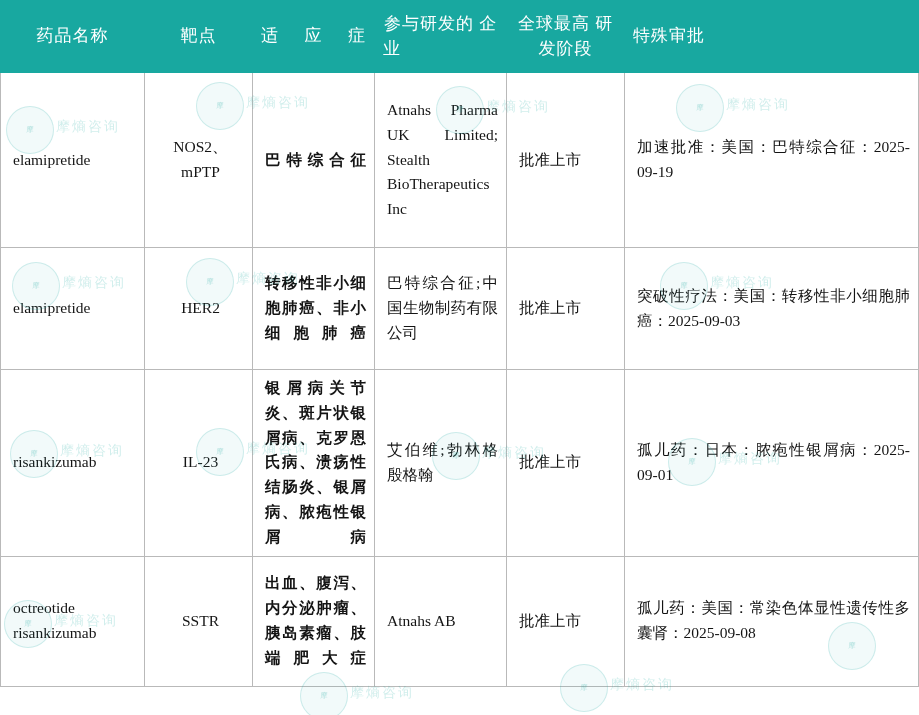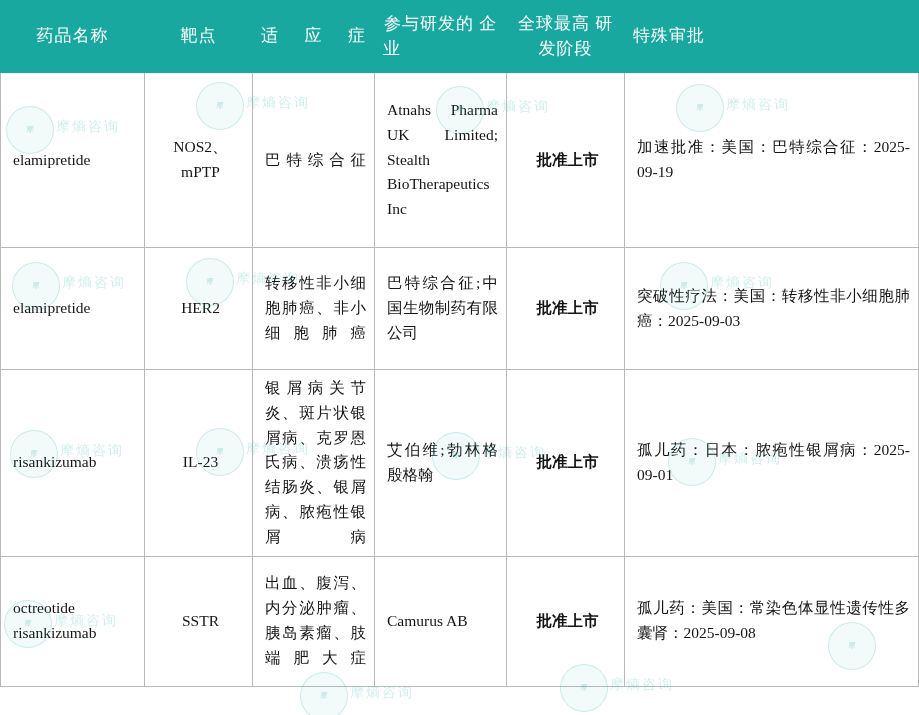--- a/index.html
+++ b/index.html
@@ -44,23 +44,23 @@
     line-height: 1.45;
   }
   table.drug-table tbody td {
     font-size: 15.5px;
     line-height: 1.6;
     color: #141414;
     padding-left: 12px;
   }
   .c-name   { width: 144px; text-align: left; }
   .c-target { width: 108px; text-align: center; }
-  .c-indic  { width: 122px; text-align: justify; text-align-last: justify; }
+  .c-indic  { width: 122px; text-align: justify; text-align-last: justify; font-weight: bold; }
   .c-comp   { width: 132px; text-align: justify; text-align-last: left; }
-  .c-stage  { width: 118px; text-align: center; font-weight: bold; }
+  .c-stage  { width: 118px; text-align: left; }
   .c-appr   { width: auto;  text-align: justify; text-align-last: left; }
 
   td.c-indic, td.c-comp, td.c-appr {
     padding-left: 10px;
     padding-right: 10px;
   }
   tbody tr { }
   .row-h-1 { height: 175px; }
   .row-h-2 { height: 122px; }
   .row-h-3 { height: 175px; }
@@ -136,21 +136,21 @@
         <td class="c-target">IL-23</td>
         <td class="c-indic">银屑病关节炎、斑片状银屑病、克罗恩氏病、溃疡性结肠炎、银屑病、脓疱性银屑病</td>
         <td class="c-comp">艾伯维;勃林格殷格翰</td>
         <td class="c-stage">批准上市</td>
         <td class="c-appr">孤儿药：日本：脓疱性银屑病：2025-09-01</td>
       </tr>
       <tr class="row-h-4">
         <td class="c-name">octreotide risankizumab</td>
         <td class="c-target">SSTR</td>
         <td class="c-indic">出血、腹泻、内分泌肿瘤、胰岛素瘤、肢端肥大症</td>
-        <td class="c-comp">Camurus AB</td>
+        <td class="c-comp">Atnahs AB</td>
         <td class="c-stage">批准上市</td>
         <td class="c-appr">孤儿药：美国：常染色体显性遗传性多囊肾：2025-09-08</td>
       </tr>
     </tbody>
   </table>
 
   <div class="wm" style="left:6px;  top:106px;">
       <span>摩</span>
     </div>
   <div class="wm" style="left:196px;top:82px;">

